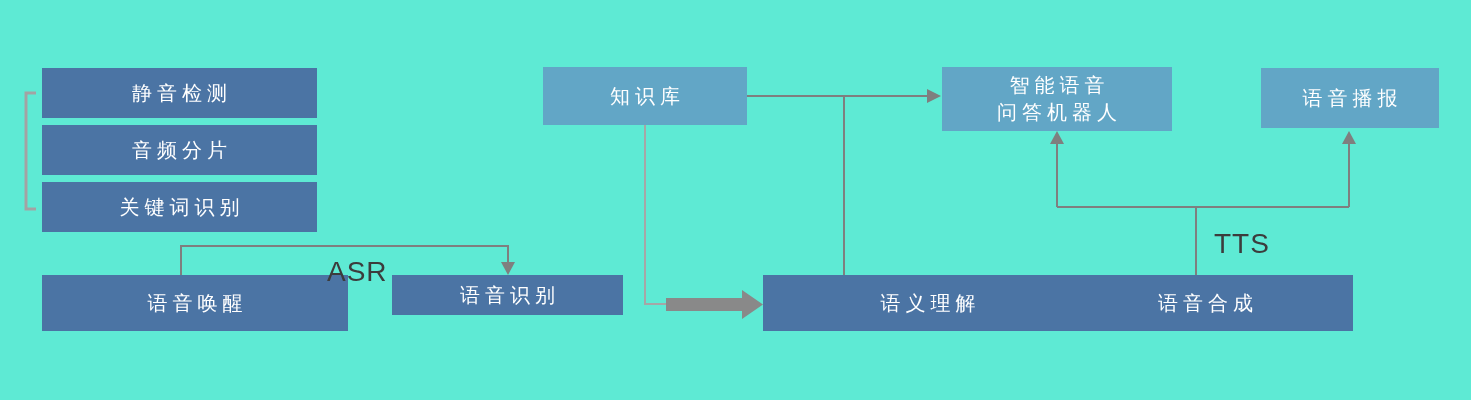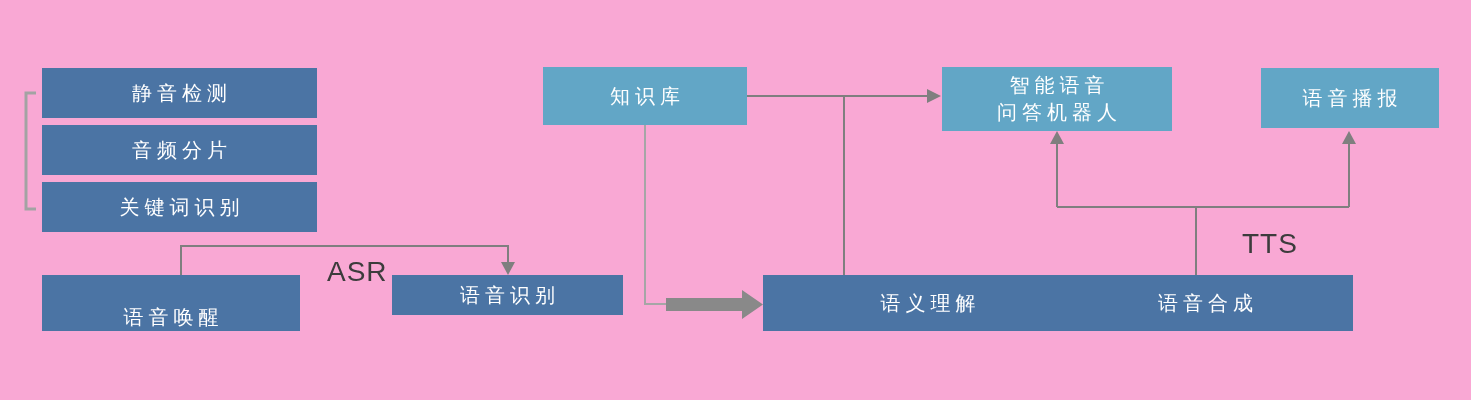--- a/index.html
+++ b/index.html
@@ -1,19 +1,19 @@
 <!DOCTYPE html>
 <html><head>
 <meta charset="utf-8">
 <style>
   html,body { margin:0; padding:0; background:#ffffff; }
   .canvas {
     position:relative;
     width:1471px; height:400px;
-    background:#f9a8d4;
+    background:#5eead4;
     font-family:"Liberation Sans","DejaVu Sans",sans-serif;
     overflow:hidden;
   }
   .connectors {
     position:absolute; left:0; top:0;
     width:1471px; height:400px;
     pointer-events:none;
   }
   .box {
     position:absolute;
@@ -28,38 +28,38 @@
     white-space:nowrap;
   }
   .dark  { background:#4b74a4; }
   .light { background:#62a6c6; }
   .box .line { display:block; line-height:27px; }
   
   .b-silence   { left:42px;  top:68px;  width:275px; height:50px; }
   .b-audio     { left:42px;  top:125px; width:275px; height:50px;text-align:right; }
   .b-keyword   { left:42px;  top:182px; width:275px; height:50px; }
   
-  .b-wakeup    { left:42px;   top:275px; width:258px; height:56px;justify-content:flex-end; }
+  .b-wakeup    { left:42px;   top:275px; width:306px; height:56px; }
   .b-recognize { left:392px;  top:275px; width:231px; height:40px; }
   .b-semantic  { left:763px;  top:275px; width:330px; height:56px; }
   .b-synthesis { left:1058px; top:275px; width:295px; height:56px; }
   
   .b-knowledge { left:543px;  top:67px; width:204px; height:58px; }
   .b-robot     { left:942px;  top:67px; width:230px; height:64px; }
   .b-broadcast { left:1261px; top:68px; width:178px; height:60px; }
   .edge-label {
     position:absolute;
     color:#3c3c3c;
     font-size:28px;
     line-height:32px;
     font-weight:400;
     letter-spacing:1px;
   }
   .l-asr { left:327px;  top:256px; }
-  .l-tts { left:1214px; top:228px;margin-left:28px; }
+  .l-tts { left:1214px; top:228px; }
 </style>
 </head>
 <body>
 
 <div class="canvas">
 
   <svg class="connectors" viewBox="0 0 1471 400" xmlns="http://www.w3.org/2000/svg">
 
     <path d="M36,93 H26 V209 H36" fill="none" stroke="#a3a3a3" stroke-width="3"></path>
 

